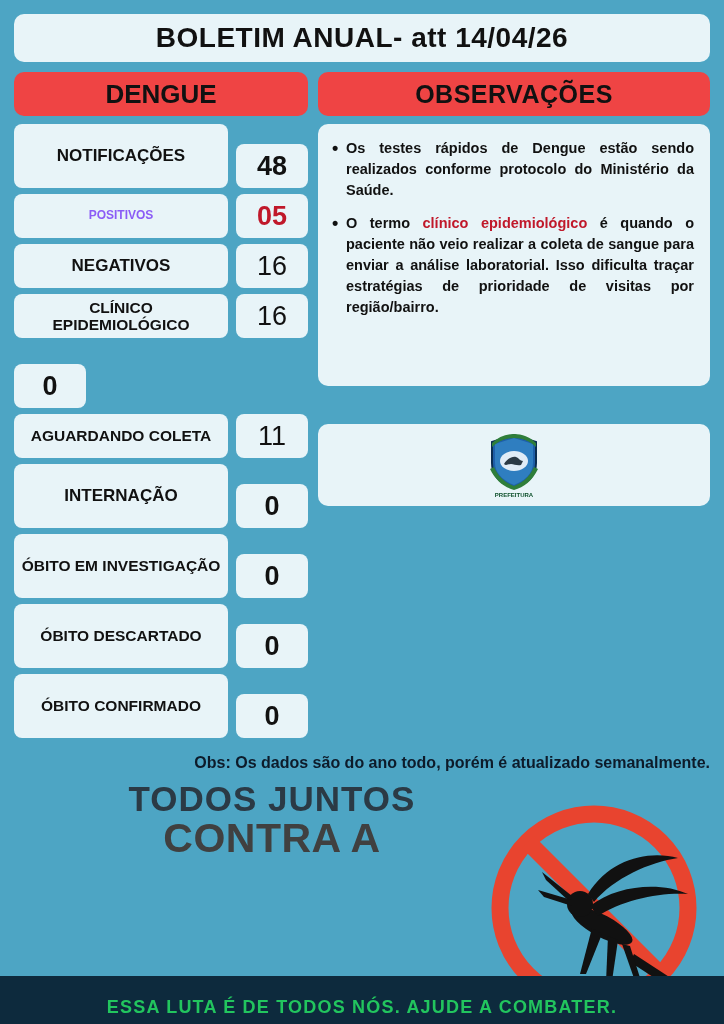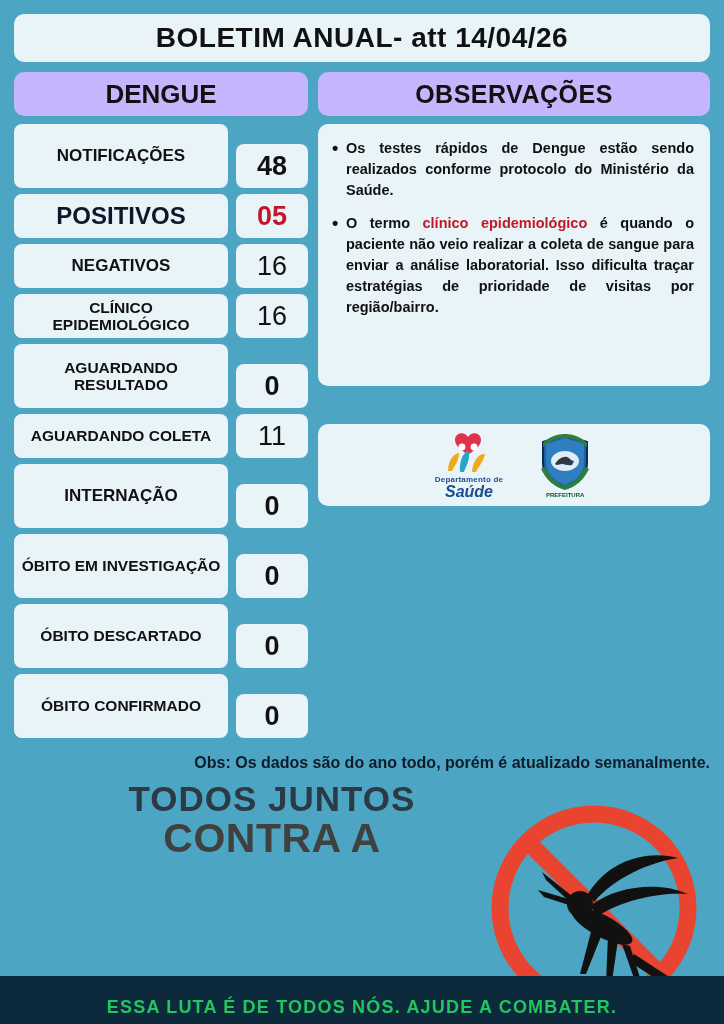--- a/index.html
+++ b/index.html
@@ -33,21 +33,21 @@
 
   .cols {
     display: flex;
     gap: 10px;
     margin: 10px 14px 0 14px;
   }
   .col-left { width: 294px; }
   .col-right { flex: 1; }
 
   .section-head {
-    background: #c4b5fd;
+    background: #ef4444;
     border-radius: 10px;
     height: 44px;
     display: flex; align-items: center; justify-content: center;
     font-size: 26px; font-weight: bold; color: #111;
   }
   .section-head.obs { font-size: 25px; letter-spacing: 0.5px; }
 
   
   .rows { margin-top: 8px; }
   .row {
@@ -71,21 +71,21 @@
     width: 72px;
     background: #e8f4f8;
     border-radius: 8px;
     min-height: 44px;
     display: flex; align-items: center; justify-content: center;
     font-size: 27px;
     color: #111;
     font-weight: normal;
   }
   .row.bold .value { font-weight: bold; font-size: 27px; margin-top: 20px; }
-  .row.highlight .label { color: #0f172a; font-size: 24px; }
+  .row.highlight .label { color: #8b5cf6; font-size: 12px; }
   .row.highlight .value { color: #c0182a; font-weight: bold; }
   .row .label.small { font-size: 15.5px; }
 
   
   .obs-box {
     margin-top: 8px;
     background: #e8f4f8;
     border-radius: 10px;
     padding: 14px 16px 16px 14px;
     min-height: 262px;
@@ -214,21 +214,20 @@
           <div class="label">NEGATIVOS</div>
           <div class="value">16</div>
         </div>
 
         <div class="row">
           <div class="label small">CLÍNICO EPIDEMIOLÓGICO</div>
           <div class="value">16</div>
         </div>
 
         <div class="row bold">
-          <div class="label small">AGUARDANDO RESULTADO</div>
           <div class="value">0</div>
         </div>
 
         <div class="row">
           <div class="label small">AGUARDANDO COLETA</div>
           <div class="value">11</div>
         </div>
 
         <div class="row bold">
           <div class="label">INTERNAÇÃO</div>
@@ -269,32 +268,20 @@
           <div class="bullet">•</div>
           <div class="txt">
             <span>O termo </span><span class="red">clínico epidemiológico</span><span> é quando o paciente não veio realizar a coleta de sangue para enviar a análise laboratorial. Isso dificulta traçar estratégias de prioridade de visitas por região/bairro.</span>
           </div>
         </div>
 
       </div>
 
       <div class="logos-box">
 
-        <div class="logo-saude">
-          <svg width="62" height="44" viewBox="0 0 62 44">
-            <path d="M30 6 c-3-6 -13-5 -13 3 c0 7 10 12 13 15 c3-3 13-8 13-15 c0-8 -10-9 -13-3 z" fill="#e0324b"></path>
-            <circle cx="24" cy="16" r="3.4" fill="#ffffff"></circle>
-            <circle cx="36" cy="16" r="3.4" fill="#ffffff"></circle>
-            <path d="M10 40 C10 28 17 22 21 22 C21 30 17 34 14 40 z" fill="#f0a81c"></path>
-            <path d="M22 41 C21 27 27 20 31 20 C32 30 28 35 26 41 z" fill="#2aa3c9"></path>
-            <path d="M34 41 C35 27 43 22 47 23 C45 32 40 36 38 41 z" fill="#f0a81c"></path>
-          </svg>
-          <div class="dept">Departamento de</div>
-          <div class="saude">Saúde</div>
-        </div>
 
         <div class="brasao">
           <svg width="56" height="58" viewBox="0 0 56 58">
             <path d="M28 2 L50 9 L50 30 C50 43 40 51 28 55 C16 51 6 43 6 30 L6 9 Z" fill="#1e5fa8" stroke="#0a2d52" stroke-width="2"></path>
             <path d="M28 5 L47 11 L47 30 C47 41 38 48 28 52 C18 48 9 41 9 30 L9 11 Z" fill="#2f7ec0"></path>
             <ellipse cx="28" cy="28" rx="14" ry="10" fill="#ffffff" opacity="0.85"></ellipse>
             <path d="M18 31 c3-5 8-8 12-7 c3 1 4 4 7 4 l-2 4 c-4 1 -7-1 -10-1 c-3 0 -5 2 -7 0 z" fill="#2b3a45"></path>
             <path d="M6 10 C12 4 20 1 28 1 C36 1 44 4 50 10 L50 14 C44 8 36 5 28 5 C20 5 12 8 6 14 Z" fill="#2f7e3a"></path>
             <path d="M4 36 C10 48 18 54 28 57 C38 54 46 48 52 36 L48 34 C43 45 36 50 28 53 C20 50 13 45 8 34 Z" fill="#2f7e3a"></path>
           </svg>

